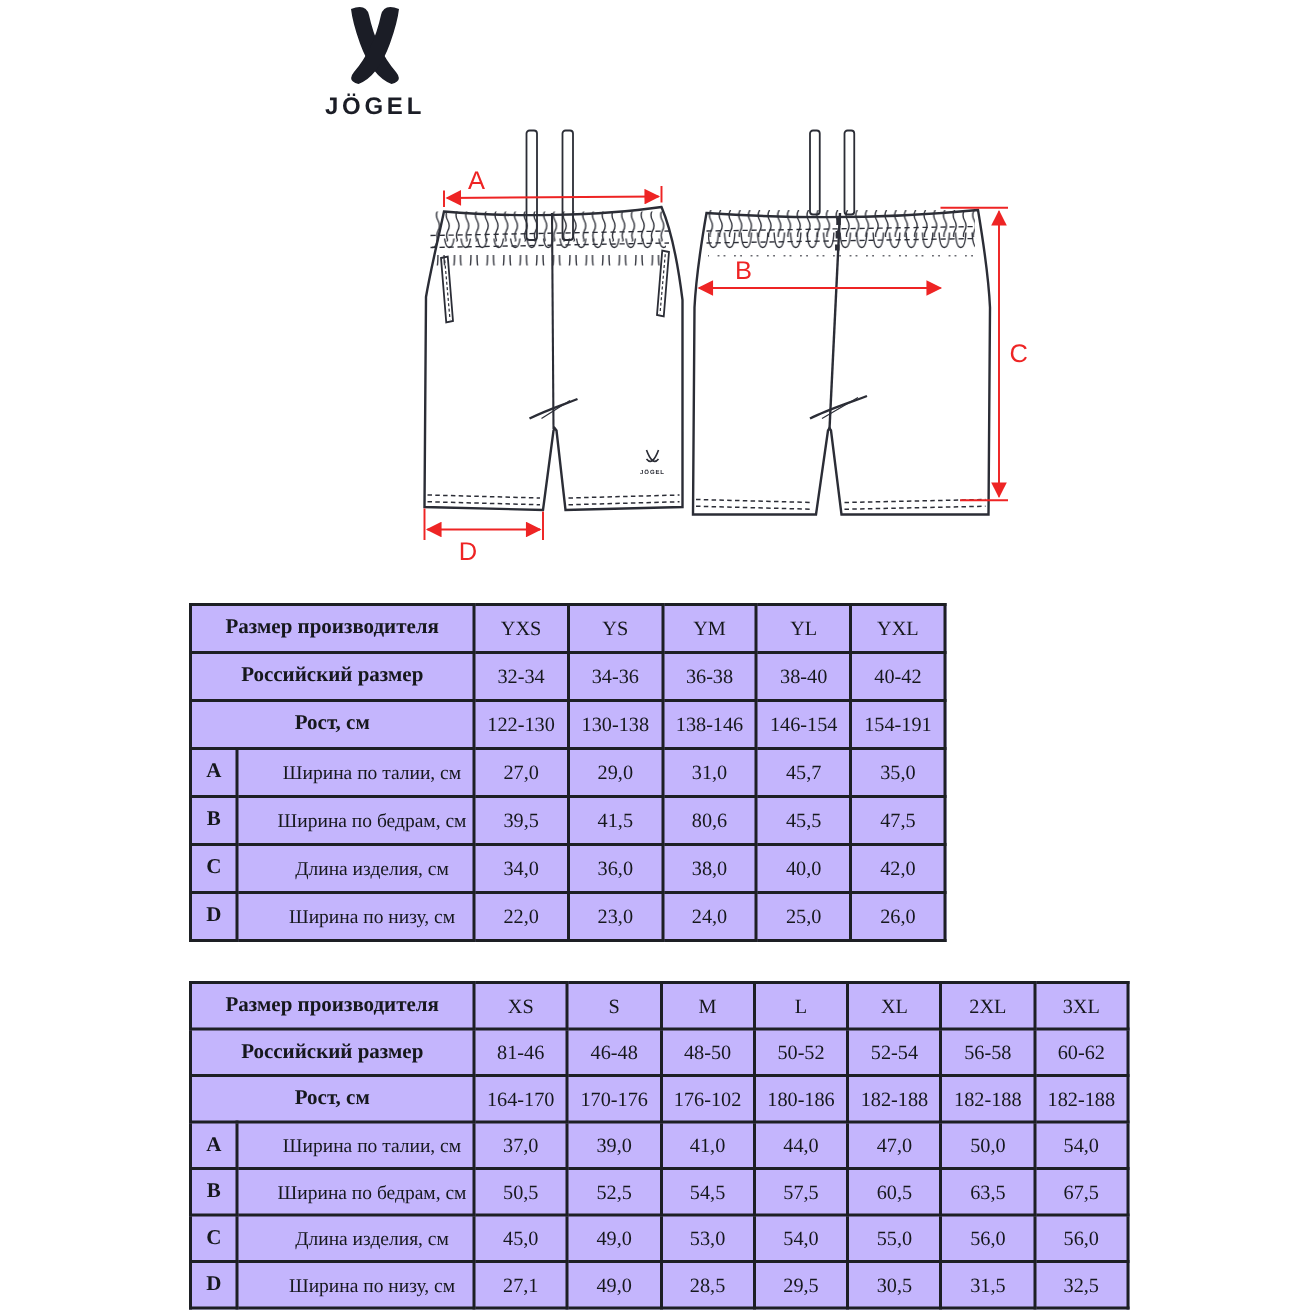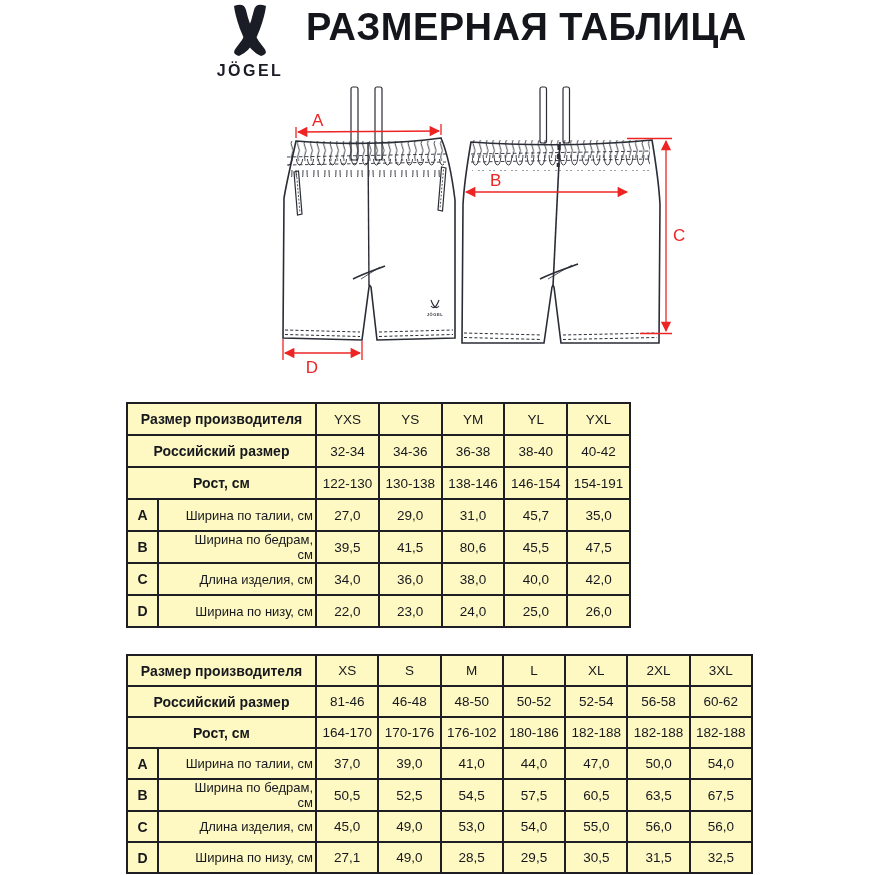--- a/index.html
+++ b/index.html
@@ -8,52 +8,51 @@
 
   
   .logo-svg{position:absolute;left:198px;top:3px;}
   .page-title{position:absolute;left:306px;top:9px;margin:0;font-size:38px;line-height:0.95;
               font-weight:700;letter-spacing:0.5px;color:#14161c;white-space:nowrap;}
 
   
   .diagram-svg{position:absolute;left:250px;top:80px;}
 
   
-  .size-table{position:absolute;border-collapse:collapse;table-layout:fixed;background:#fef9c3;}
+  .size-table{position:absolute;border-collapse:collapse;table-layout:fixed;background:#c4b5fd;font-family:Liberation Serif, serif;}
   .size-table.t1{left:126px;top:402px;width:505px;}
   .size-table.t2{left:126px;top:654px;width:627px;}
   .size-table col.c-letter{width:31px;}
   .size-table col.c-label{width:158px;}
   .size-table th,.size-table td{border:2px solid #1d1f24;padding:0 2px;text-align:center;
       vertical-align:middle;font-size:13.5px;font-weight:400;color:#16181d;}
   .size-table.t1 th,.size-table.t1 td{height:30px;}
   .size-table.t2 th,.size-table.t2 td{height:29px;}
   .size-table [data-name="header-label-cell"]{font-weight:700;font-size:14px;}
   .size-table [data-name="dim-letter-cell"]{font-weight:700;font-size:14px;}
-  .size-table [data-name="dim-label-cell"]{text-align:right;padding-left:24px;font-size:13px;}
+  .size-table [data-name="dim-label-cell"]{text-align:center;padding-left:24px;font-size:13px;}
 
   
   .ink{stroke:#2b2d36;fill:none;}
   .red{stroke:#ee2424;fill:none;}
   .red-label{fill:#ee2424;font-size:17px;font-family:"Liberation Sans",sans-serif;}
 </style>
 </head>
 <body>
 
 <div class="page" data-name="size-chart-page">
 
   <svg class="logo-svg" width="104" height="78" viewBox="0 0 104 78" data-name="jogel-logo">
     <g data-name="jogel-logo-mark">
       <path d="M36,3 Q46,-1 48,7 Q53,30 66,45 Q71,51 63,53 Q50,48 42,26 Q37,12 36,3 Z" fill="#1b1d26"></path>
       <path d="M68,3 Q58,-1 56,7 Q51,30 38,45 Q33,51 41,53 Q54,48 62,26 Q67,12 68,3 Z" fill="#1b1d26"></path>
     </g>
     <text x="52" y="73" text-anchor="middle" font-size="16" font-weight="700" letter-spacing="2.5" fill="#1b1d26" data-name="jogel-wordmark">JÖGEL</text>
   </svg>
 
-  <h1 class="page-title" data-name="page-title">РАЗМЕРНАЯ ТАБЛИЦА</h1>
 
   <svg class="diagram-svg" width="440" height="310" viewBox="0 0 440 310" data-name="shorts-diagram">
     <defs>
       <marker id="ah" viewBox="0 0 10 10" refX="9" refY="5" markerWidth="9" markerHeight="8" orient="auto-start-reverse">
         <path d="M0,0 L10,5 L0,10 Z" fill="#ee2424"></path>
       </marker>
       <pattern id="sq" width="6.5" height="20" patternUnits="userSpaceOnUse">
         <path d="M3,0 q-2,3.5 0,7 q2,3.5 0,7 q-1.5,3 0,6" class="ink" stroke-width="0.9"></path>
       </pattern>
       <pattern id="lp" width="11" height="18" patternUnits="userSpaceOnUse">

